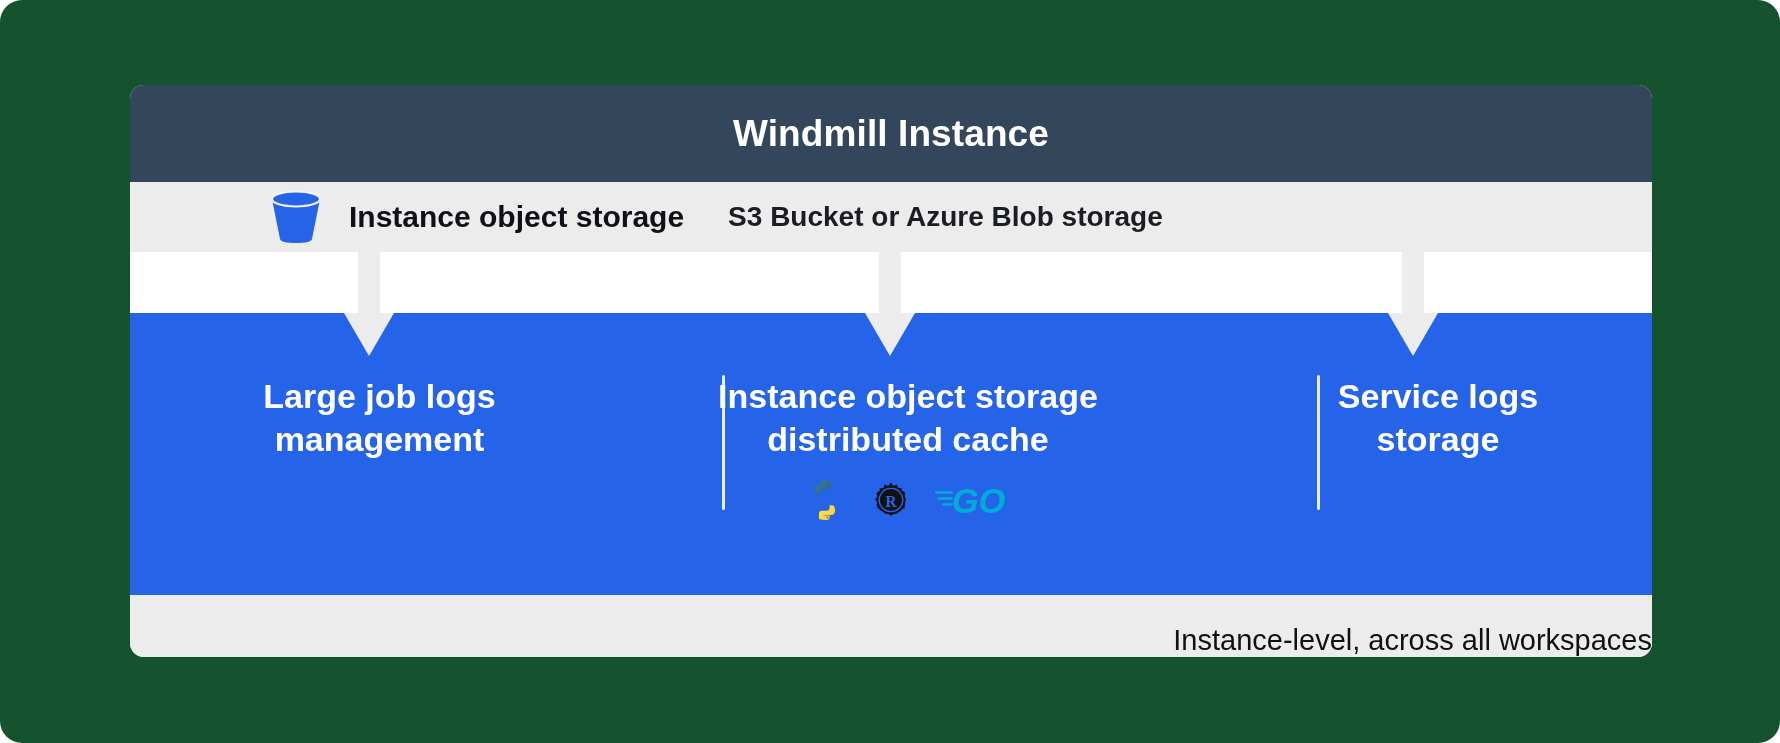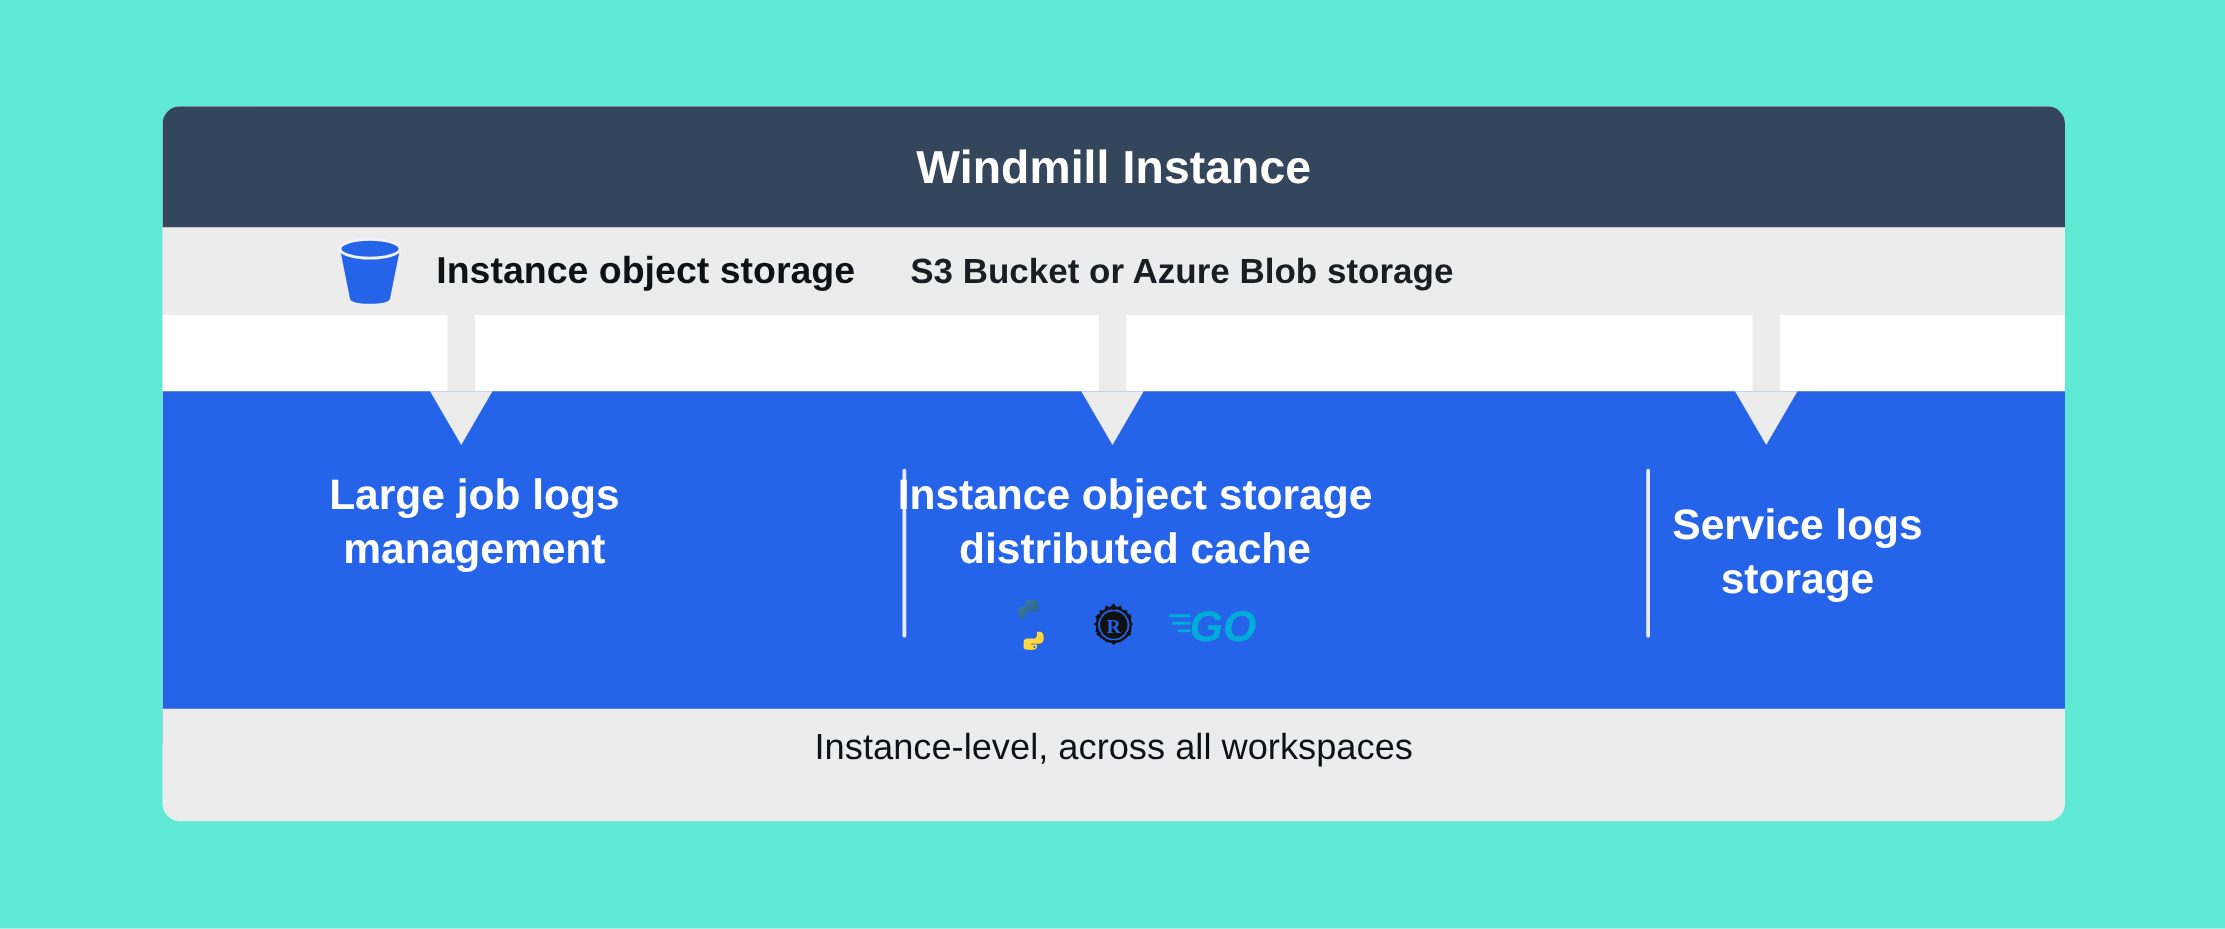--- a/index.html
+++ b/index.html
@@ -12,21 +12,22 @@
     width: 1780px;
     height: 743px;
     font-family: "Liberation Sans", sans-serif;
     overflow: hidden;
   }
 
   #stage {
     position: relative;
     width: 1780px;
     height: 743px;
-    background: #5eead4;
+    background: #14532d;
+    border-radius: 22px;
   }
 
   
   .card {
     position: absolute;
     left: 130px;
     top: 85px;
     width: 1522px;
     height: 572px;
     border-radius: 14px;
@@ -143,21 +144,21 @@
     height: 100%;
     display: flex;
     flex-direction: column;
     align-items: center;
     justify-content: flex-start;
     padding-top: 62px;
     padding-left: 37px;
   }
   .col-1 { width: 462px; }
   .col-2 { width: 595px; }
-  .col-3 { width: 465px; margin-top: 24px; }
+  .col-3 { width: 465px; }
 
   .col-label {
     color: #ffffff;
     font-size: 34px;
     font-weight: bold;
     line-height: 1.27;
     text-align: center;
     white-space: pre-line;
   }
 
@@ -178,27 +179,27 @@
     align-items: center;
     gap: 22px;
     margin-top: 17px;
   }
   .lang-logo { display: block; }
 
   
   .footer-row {
     position: absolute;
     left: 0;
-    top: 482px;
+    top: 524px;
     width: 100%;
     height: 62px;
     background: #EDECEC;
     display: flex;
     align-items: center;
-    justify-content: center;
+    justify-content: flex-end;
   }
   .footer-text {
     font-size: 29px;
     color: #0E1116;
     font-weight: normal;
     white-space: nowrap;
   }
 </style>
 </head>
 <body>

